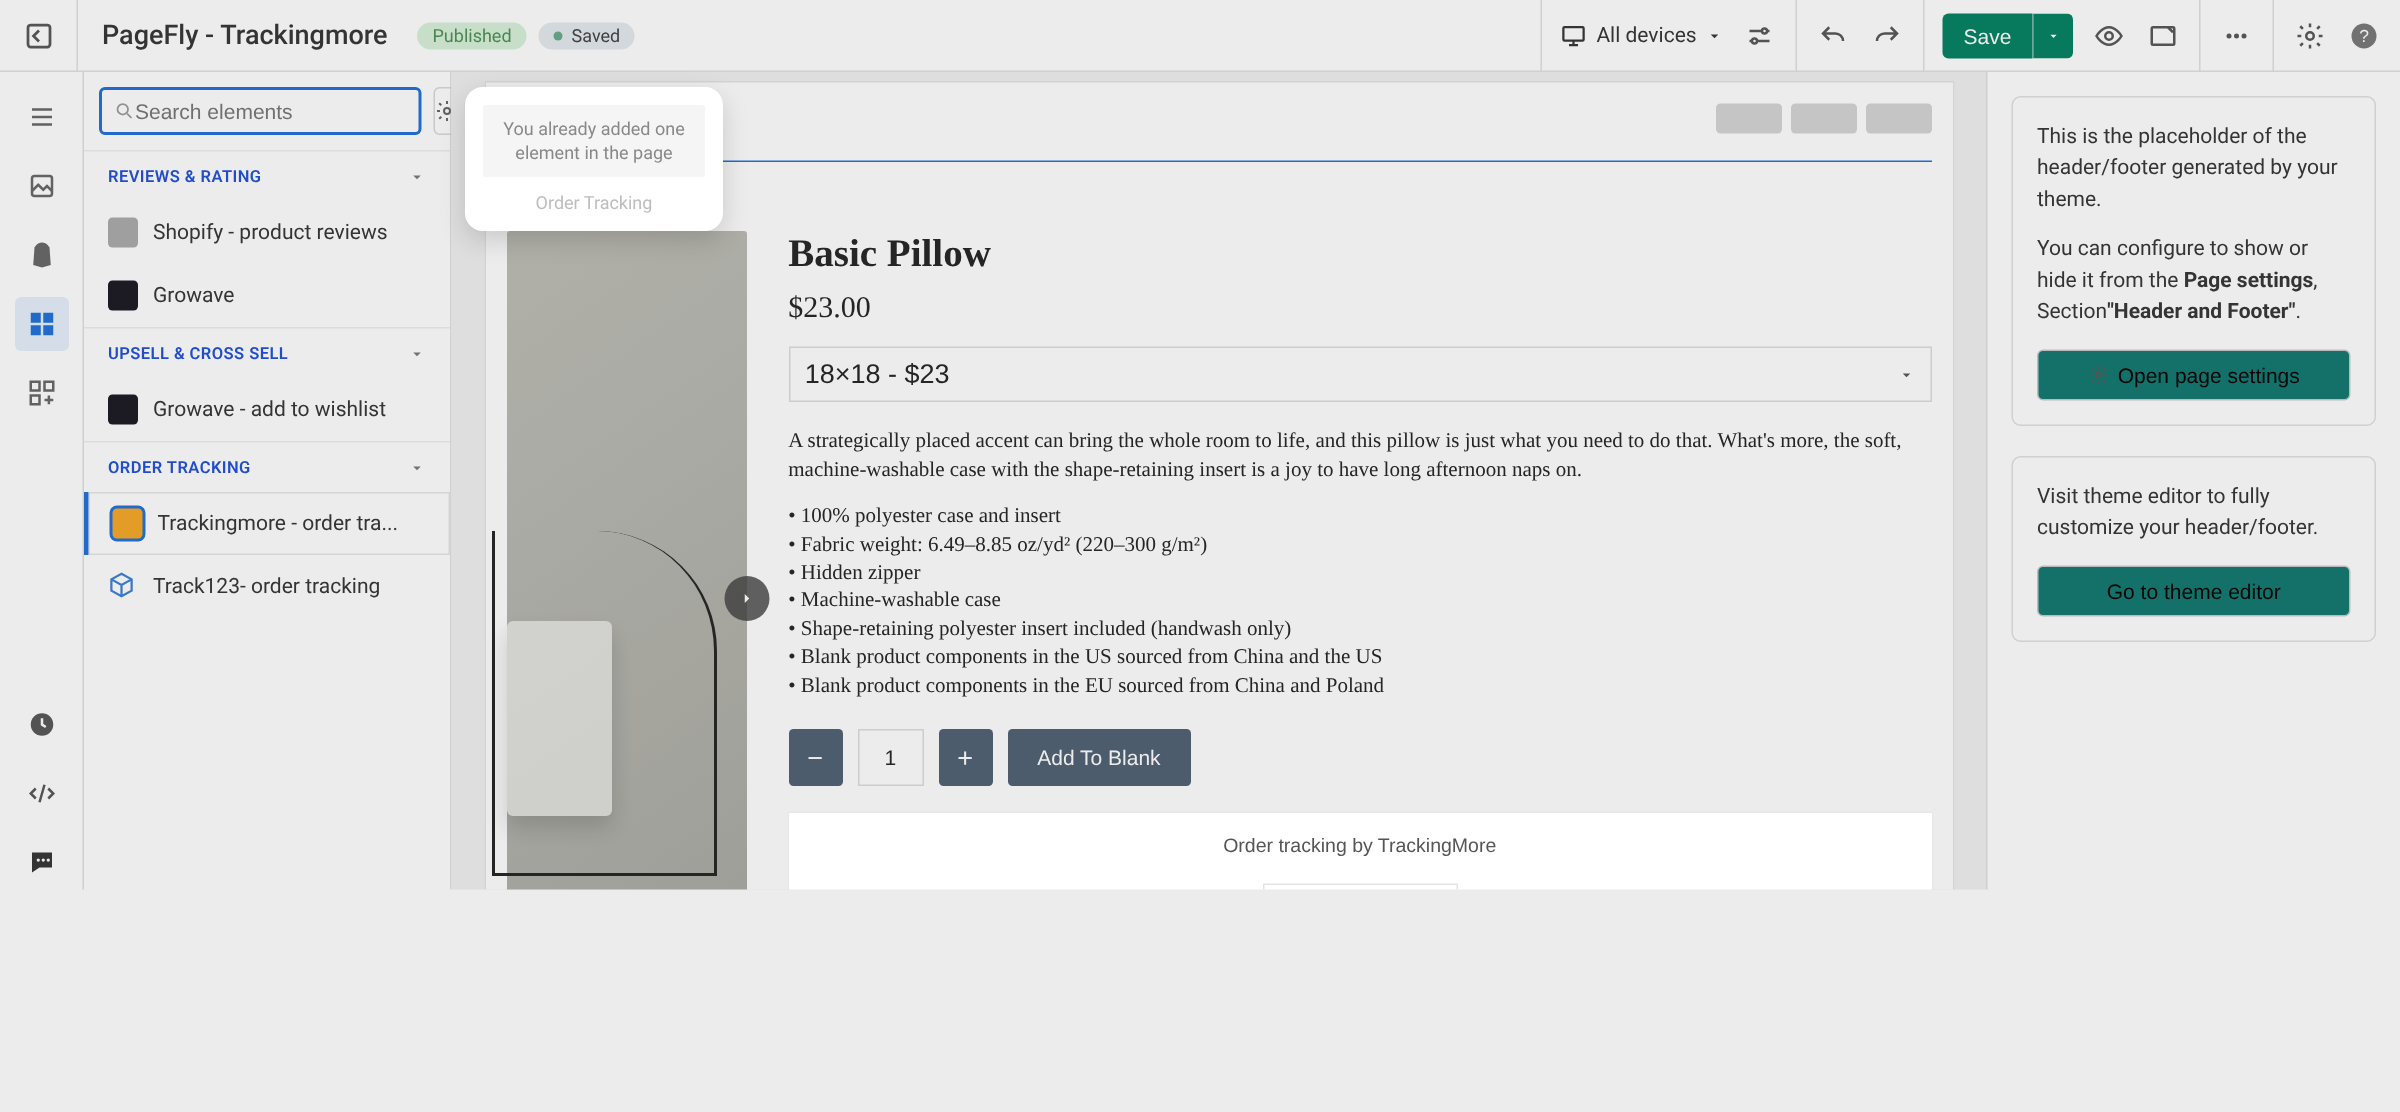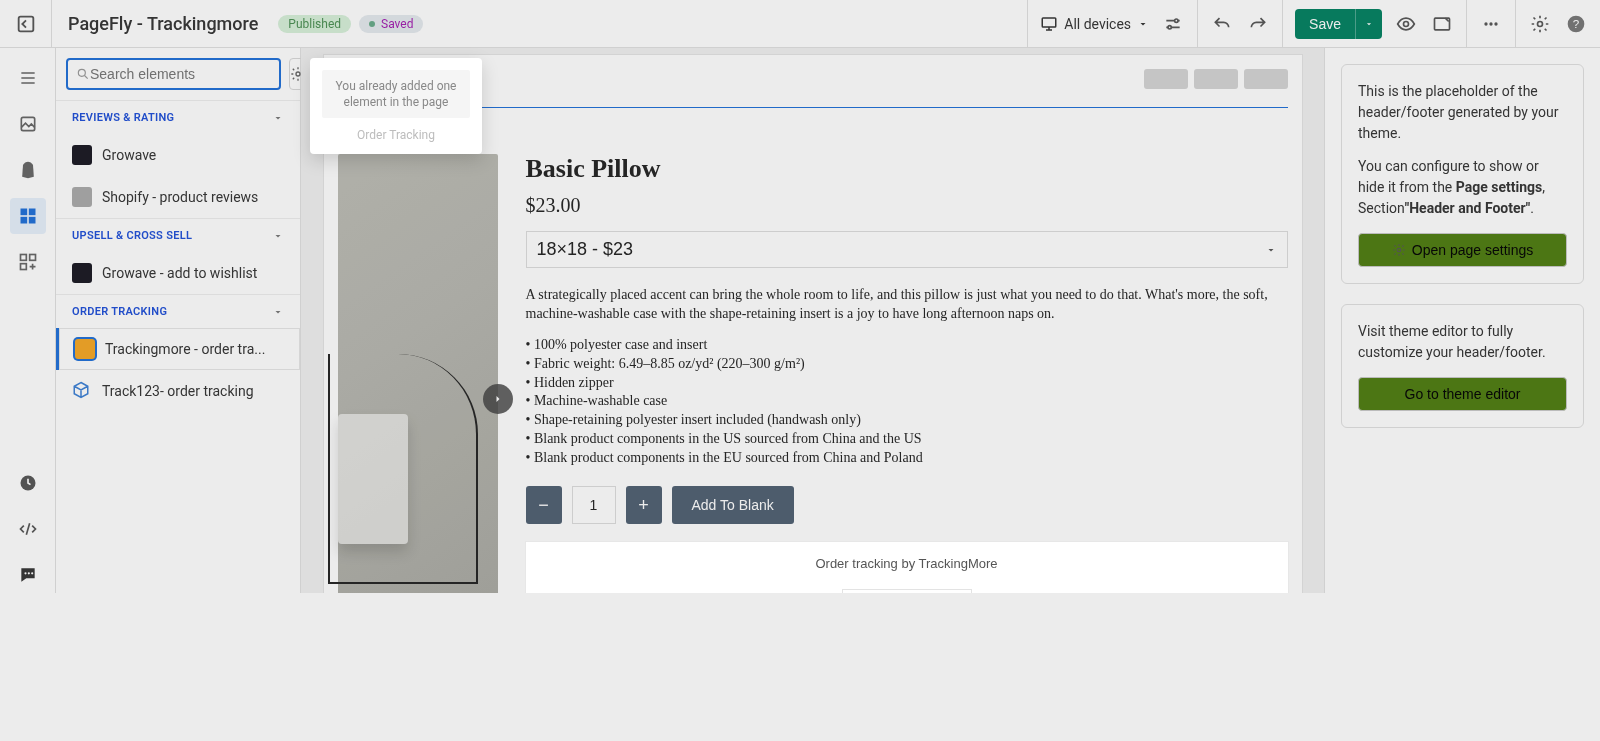--- a/index.html
+++ b/index.html
@@ -6,21 +6,21 @@
   body { font-family: -apple-system, BlinkMacSystemFont, "Segoe UI", Roboto, sans-serif; font-size: 13px; color: #444; background: #fff; width:1600px; height:741px; overflow:hidden; }
 
   .root { position:relative; width:1600px; height:741px; }
 
   
   .topbar { height:48px; display:flex; align-items:center; border-bottom:1px solid #e0e0e0; padding:0; }
   .top-back { width:52px; height:48px; display:flex; align-items:center; justify-content:center; border-right:1px solid #e0e0e0; }
   .top-title { font-size:18px; font-weight:500; color:#333; padding:0 16px; }
   .badge { display:inline-flex; align-items:center; padding:2px 10px; border-radius:12px; font-size:12px; margin:0 4px; }
   .badge-published { background:#d6f0d9; color:#4a8f52; }
-  .badge-saved { background:#e4e9ee; color:#a21caf;text-align:center; }
+  .badge-saved { background:#e4e9ee; color:#404040;text-align:center; }
   .dot { width:6px; height:6px; border-radius:50%; background:#6a8; margin-right:6px; display:inline-block; }
   .top-gap { flex:1; }
   .top-group { display:flex; align-items:center; height:48px; border-left:1px solid #e0e0e0; padding:0 12px; gap:12px; }
   .device-sel { display:flex; align-items:center; gap:6px; font-size:14px; color:#333; }
   .icon-btn { width:24px; height:24px; display:flex; align-items:center; justify-content:center; color:#555; }
   .save-btn-wrap { display:flex; }
   .save-btn { background:#008060; color:#fff; border:none; padding:7px 14px; font-size:14px; border-radius:4px 0 0 4px; font-weight:500; }
   .save-drop { background:#008060; color:#fff; border:none; border-left:1px solid rgba(255,255,255,.3); padding:7px 8px; border-radius:0 4px 4px 0; }
 
   
@@ -75,21 +75,21 @@
   .track-box { margin-top:18px; background:#fff; box-shadow:0 0 0 1px rgba(0,0,0,.02); padding:14px; text-align:center; font-family:-apple-system,sans-serif; position:relative; }
   .track-box .title { font-size:13px; color:#555; }
   .track-inner { margin:18px auto 6px; width:130px; height:56px; border:1px solid #e3e3e3; display:flex; align-items:center; justify-content:center; gap:4px; }
   .tinp { width:70px; height:18px; background:#d9d9d9; border-radius:2px;}
   .tbtn { width:24px; height:18px; background:#6f6f6f; border-radius:2px;}
   .viewd { color:#3a5a8a; font-size:14px; margin-top:10px; text-decoration:underline; display:block; text-align:left; font-family:"Times New Roman",serif;}
 
   
   .rpanel { width:276px; border-left:1px solid #e0e0e0; padding:16px; display:flex; flex-direction:column; gap:20px; }
   .rbox { border:1px solid #e0e0e0; border-radius:6px; padding:16px; font-size:14px; color:#333; line-height:1.5; }
-  .rbtn { margin-top:14px; border:1px solid #c9c9c9; background:#4d7c0f; width:100%; padding:8px; border-radius:4px; font-size:14px; display:flex; justify-content:center; align-items:center; gap:6px; }
+  .rbtn { margin-top:14px; border:1px solid #c9c9c9; background:#0f766e; width:100%; padding:8px; border-radius:4px; font-size:14px; display:flex; justify-content:center; align-items:center; gap:6px; }
 
   
   .pop { position:absolute; left:310px; top:58px; width:172px; background:#fff; box-shadow:0 6px 18px rgba(0,0,0,.15); border-radius:4px; padding:12px; text-align:center; font-size:12px; color:#888; }
   .pop .msg { background:#f5f5f5; padding:8px 6px; border-radius:2px; line-height:1.35;}
   .pop .lbl { margin-top:10px; color:#bdbdbd; font-size:12px; }
 
   
   .dim { position:absolute; inset:0; background:rgba(64,64,64,.10); pointer-events:none; }
 
   svg { display:block; }
@@ -269,26 +269,26 @@
           </div>
     </div>
 
     <div class="section-head">
       <span>REVIEWS &amp; RATING</span>
       <svg width="12" height="12" viewBox="0 0 24 24" fill="#777">
             <path d="M7 10l5 5 5-5z"></path>
           </svg>
     </div>
     <div class="side-item">
+          <span class="mini"></span>
+          <span>Shopify - product reviews</span>
+        </div>
+    <div class="side-item">
           <span class="mini g"></span>
           <span>Growave</span>
-        </div>
-    <div class="side-item">
-          <span class="mini"></span>
-          <span>Shopify - product reviews</span>
         </div>
 
     <div class="section-head">
       <span>UPSELL &amp; CROSS SELL</span>
       <svg width="12" height="12" viewBox="0 0 24 24" fill="#777">
             <path d="M7 10l5 5 5-5z"></path>
           </svg>
     </div>
     <div class="side-item">
           <span class="mini g"></span>
@@ -395,18 +395,18 @@
     <div class="rbox">
       <p>Visit theme editor to fully customize your header/footer.</p>
       <button class="rbtn">Go to theme editor</button>
     </div>
   </div>
 
 </div>
 
 <div class="dim"></div>
 
-<div class="pop" style="z-index:40;">
+<div class="pop" style="z-index:40;border-radius:12px;">
   <div class="msg">You already added one element in the page</div>
   <div class="lbl">Order Tracking</div>
 </div>
 
 </div>
 
 </body></html>

